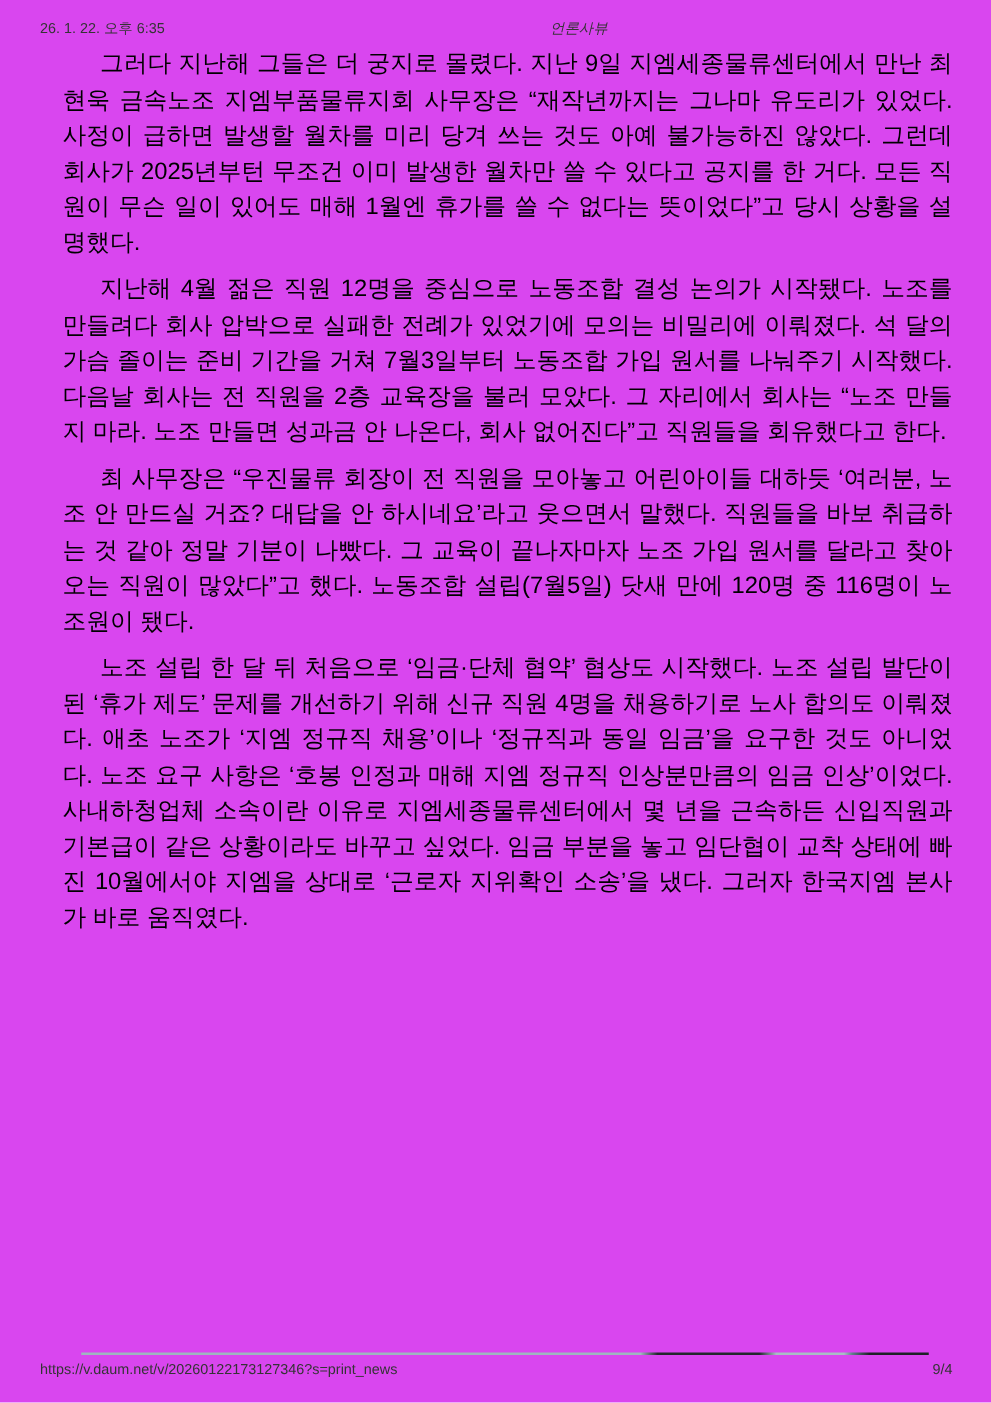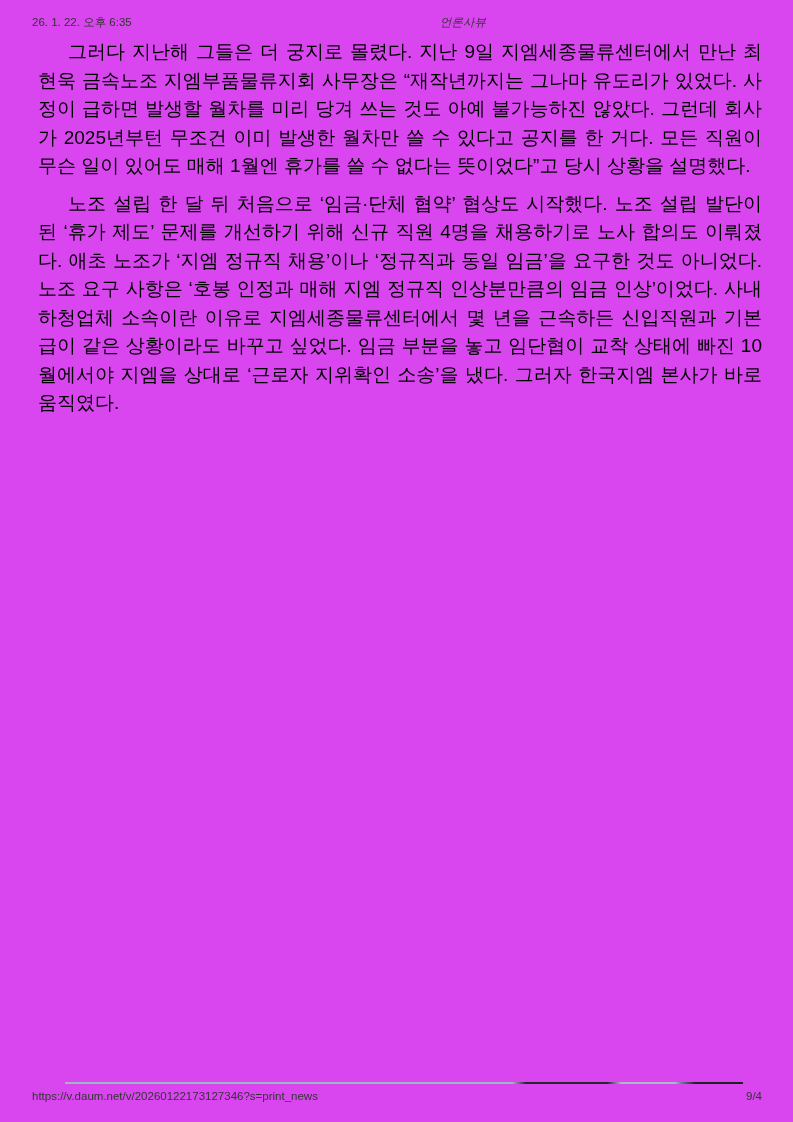--- a/index.html
+++ b/index.html
@@ -29,21 +29,21 @@
     left: 32px;
     top: 38px;
     width: 730px;
     font-size: 19px;
     line-height: 28.5px;
     color: #000000;
     text-align: justify;
     word-break: break-all;
   }
   .article p {
-    margin: 0 0 9px 6px;
+    margin: 0 0 9px 18px;
     text-indent: 30px;
   }
   .image-edge {
     position: absolute;
     left: 65px;
     top: 1082px;
     width: 678px;
     height: 2px;
     background: linear-gradient(90deg,
       #9fb6bf 0%, #9fb6bf 66%,
@@ -66,20 +66,22 @@
 <body>
 
 <div class="page">
 
   <span class="hdr hdr-date">26. 1. 22. 오후 6:35</span>
 
   <span class="hdr hdr-title">언론사뷰</span>
 
   <div class="article">
     <p>그러다 지난해 그들은 더 궁지로 몰렸다. 지난 9일 지엠세종물류센터에서 만난 최현욱 금속노조 지엠부품물류지회 사무장은 “재작년까지는 그나마 유도리가 있었다. 사정이 급하면 발생할 월차를 미리 당겨 쓰는 것도 아예 불가능하진 않았다. 그런데 회사가 2025년부턴 무조건 이미 발생한 월차만 쓸 수 있다고 공지를 한 거다. 모든 직원이 무슨 일이 있어도 매해 1월엔 휴가를 쓸 수 없다는 뜻이었다”고 당시 상황을 설명했다.</p>
+    <p>지난해 4월 젊은 직원 12명을 중심으로 노동조합 결성 논의가 시작됐다. 노조를 만들려다 회사 압박으로 실패한 전례가 있었기에 모의는 비밀리에 이뤄졌다. 석 달의 가슴 졸이는 준비 기간을 거쳐 7월3일부터 노동조합 가입 원서를 나눠주기 시작했다. 다음날 회사는 전 직원을 2층 교육장을 불러 모았다. 그 자리에서 회사는 “노조 만들지 마라. 노조 만들면 성과금 안 나온다, 회사 없어진다”고 직원들을 회유했다고 한다.</p>
+    <p>최 사무장은 “우진물류 회장이 전 직원을 모아놓고 어린아이들 대하듯 ‘여러분, 노조 안 만드실 거죠? 대답을 안 하시네요’라고 웃으면서 말했다. 직원들을 바보 취급하는 것 같아 정말 기분이 나빴다. 그 교육이 끝나자마자 노조 가입 원서를 달라고 찾아오는 직원이 많았다”고 했다. 노동조합 설립(7월5일) 닷새 만에 120명 중 116명이 노조원이 됐다.</p>
     <p>노조 설립 한 달 뒤 처음으로 ‘임금·단체 협약’ 협상도 시작했다. 노조 설립 발단이 된 ‘휴가 제도’ 문제를 개선하기 위해 신규 직원 4명을 채용하기로 노사 합의도 이뤄졌다. 애초 노조가 ‘지엠 정규직 채용’이나 ‘정규직과 동일 임금’을 요구한 것도 아니었다. 노조 요구 사항은 ‘호봉 인정과 매해 지엠 정규직 인상분만큼의 임금 인상’이었다. 사내하청업체 소속이란 이유로 지엠세종물류센터에서 몇 년을 근속하든 신입직원과 기본급이 같은 상황이라도 바꾸고 싶었다. 임금 부분을 놓고 임단협이 교착 상태에 빠진 10월에서야 지엠을 상대로 ‘근로자 지위확인 소송’을 냈다. 그러자 한국지엠 본사가 바로 움직였다.</p>
   </div>
 
   <div class="image-edge"></div>
 
   <span class="ftr ftr-url">https://v.daum.net/v/20260122173127346?s=print_news</span>
 
   <span class="ftr ftr-page">9/4</span>
 
 </div>

